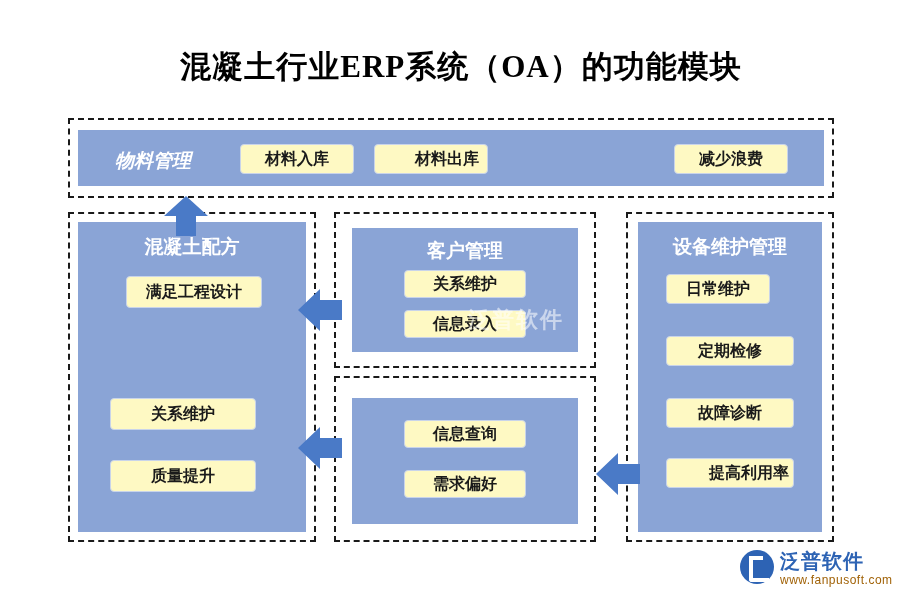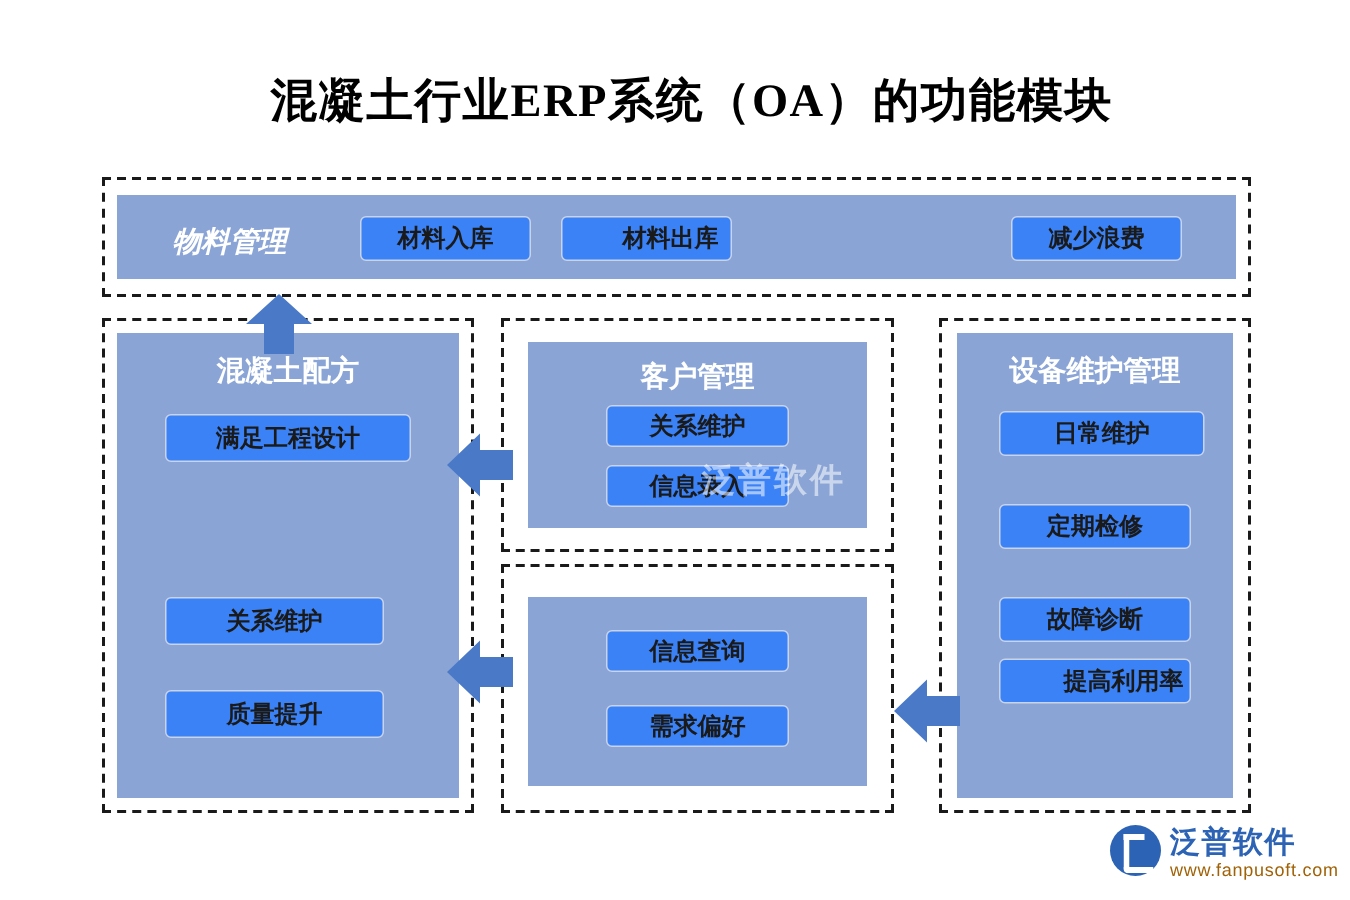--- a/index.html
+++ b/index.html
@@ -51,21 +51,21 @@
     width: 100%;
     text-align: center;
     font-size: 19px;
     font-weight: bold;
     color: #ffffff;
     font-family: "Liberation Serif", "DejaVu Serif", serif;
   }
   
   .chip {
     position: absolute;
-    background: #3b82f6;
+    background: #fef9c3;
     border: 1px solid #c9d4ea;
     border-radius: 4px;
     box-sizing: border-box;
     display: flex;
     align-items: center;
     justify-content: center;
     font-size: 16px;
     font-weight: bold;
     color: #1a1a1a;
     font-family: Liberation Sans, sans-serif;
@@ -155,21 +155,21 @@
   <div class="panel-title" style="left:78px; top:148px; width:150px; text-align:center;font-style:italic;">物料管理</div>
 
   <div class="chip" style="left:240px; top:144px; width:114px; height:30px;">材料入库</div>
   <div class="chip" style="left:374px; top:144px; width:114px; height:30px;padding-left:32px;">材料出库</div>
   <div class="chip" style="left:674px; top:144px; width:114px; height:30px;">减少浪费</div>
 
   <div class="dashed" style="left:68px; top:212px; width:248px; height:330px;"></div>
   <div class="panel" style="left:78px; top:222px; width:228px; height:310px;"></div>
   <div class="panel-title" style="left:78px; top:234px; width:228px;">混凝土配方</div>
 
-  <div class="chip" style="left:110px; top:276px; width:164px; height:32px;">满足工程设计</div>
+  <div class="chip" style="left:126px; top:276px; width:136px; height:32px;">满足工程设计</div>
   <div class="chip" style="left:110px; top:398px; width:146px; height:32px;">关系维护</div>
   <div class="chip" style="left:110px; top:460px; width:146px; height:32px;">质量提升</div>
 
   <div class="dashed" style="left:334px; top:212px; width:262px; height:156px;"></div>
   <div class="panel" style="left:352px; top:228px; width:226px; height:124px;"></div>
   <div class="panel-title" style="left:352px; top:238px; width:226px;">客户管理</div>
 
   <div class="chip" style="left:404px; top:270px; width:122px; height:28px;">关系维护</div>
   <div class="chip" style="left:404px; top:310px; width:122px; height:28px;">信息录入</div>
 
@@ -178,24 +178,24 @@
   <div class="dashed" style="left:334px; top:376px; width:262px; height:166px;"></div>
   <div class="panel" style="left:352px; top:398px; width:226px; height:126px;"></div>
 
   <div class="chip" style="left:404px; top:420px; width:122px; height:28px;">信息查询</div>
   <div class="chip" style="left:404px; top:470px; width:122px; height:28px;">需求偏好</div>
 
   <div class="dashed" style="left:626px; top:212px; width:208px; height:330px;"></div>
   <div class="panel" style="left:638px; top:222px; width:184px; height:310px;"></div>
   <div class="panel-title" style="left:638px; top:234px; width:184px;">设备维护管理</div>
 
-  <div class="chip" style="left:666px; top:274px; width:137px; height:30px;">日常维护</div>
+  <div class="chip" style="left:666px; top:274px; width:104px; height:30px;">日常维护</div>
   <div class="chip" style="left:666px; top:336px; width:128px; height:30px;">定期检修</div>
   <div class="chip" style="left:666px; top:398px; width:128px; height:30px;">故障诊断</div>
-  <div class="chip" style="left:666px; top:439px; width:128px; height:30px;padding-left:38px;">提高利用率</div>
+  <div class="chip" style="left:666px; top:458px; width:128px; height:30px;padding-left:38px;">提高利用率</div>
 
   <div class="arrow" style="left:162px; top:196px; width:48px; height:40px;">
     <svg width="48" height="40" viewBox="0 0 48 40">
       <polygon points="24,0 46,20 34,20 34,40 14,40 14,20 2,20" fill="#4a7ac7"></polygon>
     </svg>
   </div>
 
   <div class="arrow" style="left:298px; top:288px; width:44px; height:44px;">
     <svg width="44" height="44" viewBox="0 0 44 44">
       <polygon points="0,22 22,1 22,12 44,12 44,32 22,32 22,43" fill="#4a7ac7"></polygon>

